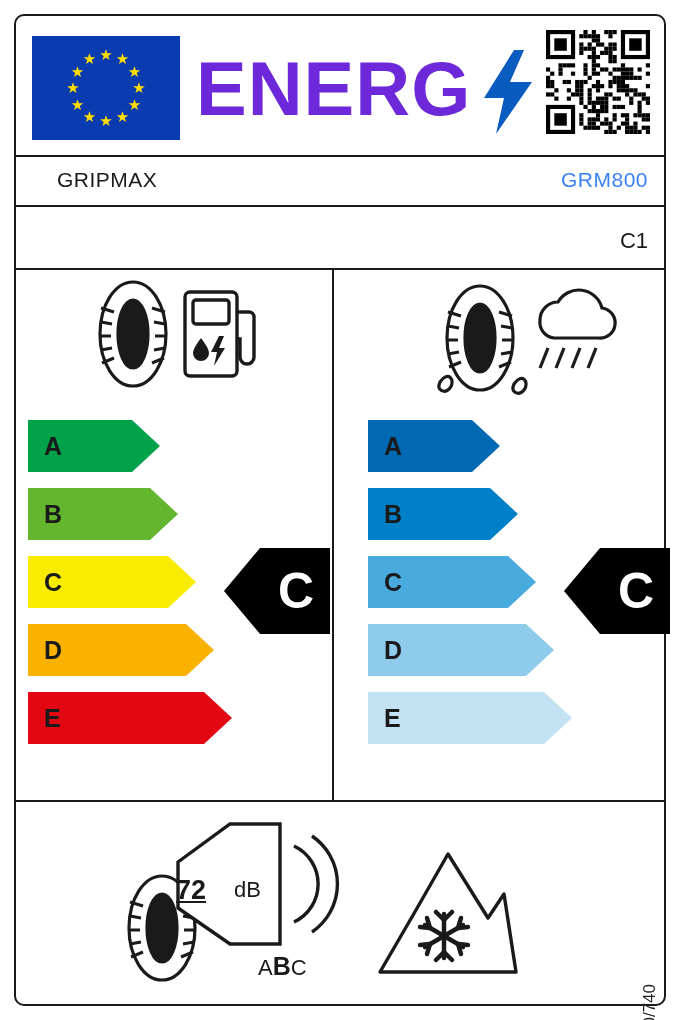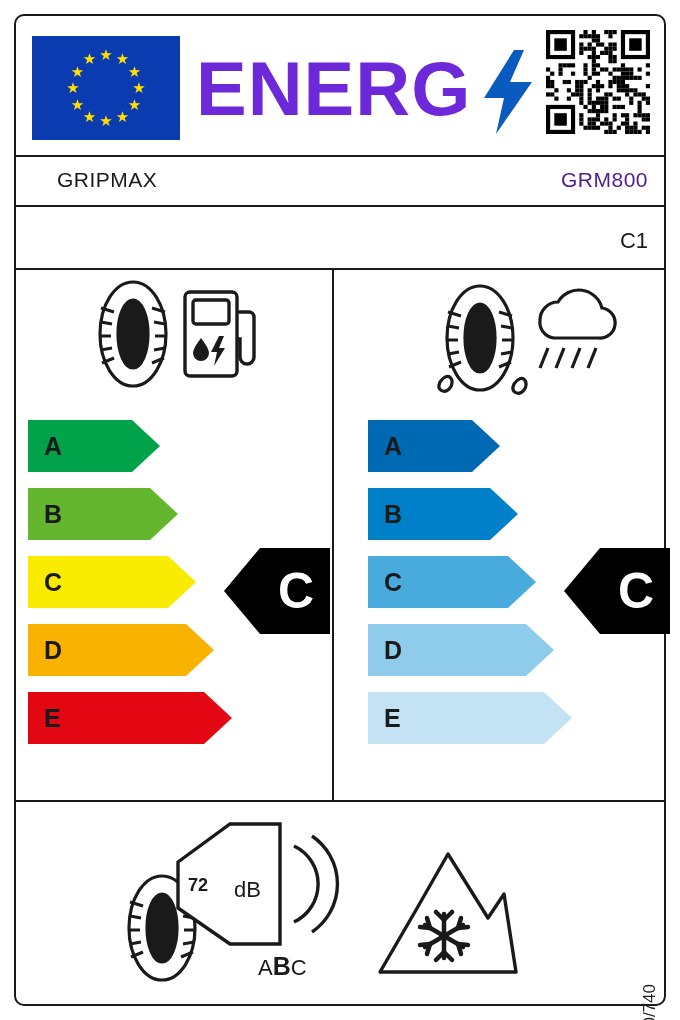--- a/index.html
+++ b/index.html
@@ -93,21 +93,21 @@
     font-size: 21px;
     letter-spacing: 0.5px;
     margin-left: 25px;
   }
   .model {
     position: absolute;
     right: 32px;
     top: 168px;
     font-size: 21px;
     letter-spacing: 0.5px;
-    color: #4c1d95;
+    color: #3b82f6;
   }
   .tire-size {
     position: absolute;
     left: 30px;
     top: 222px;
     font-size: 30px;
     letter-spacing: 1px;
   }
   .tire-class {
     position: absolute;
@@ -204,24 +204,25 @@
   
   .noise-group {
     position: absolute;
     left: 110px;
     top: 820px;
     width: 260px;
     height: 170px;
   }
   .noise-db {
     position: absolute;
-    left: 188px;
+    left: 176px;
     top: 875px;
-    font-size: 18px;
+    font-size: 27px;
     font-weight: bold;
+    text-decoration: underline;
   }
   .noise-unit {
     position: absolute;
     left: 234px;
     top: 877px;
     font-size: 22px;
   }
   .noise-classes {
     position: absolute;
     left: 210px;

